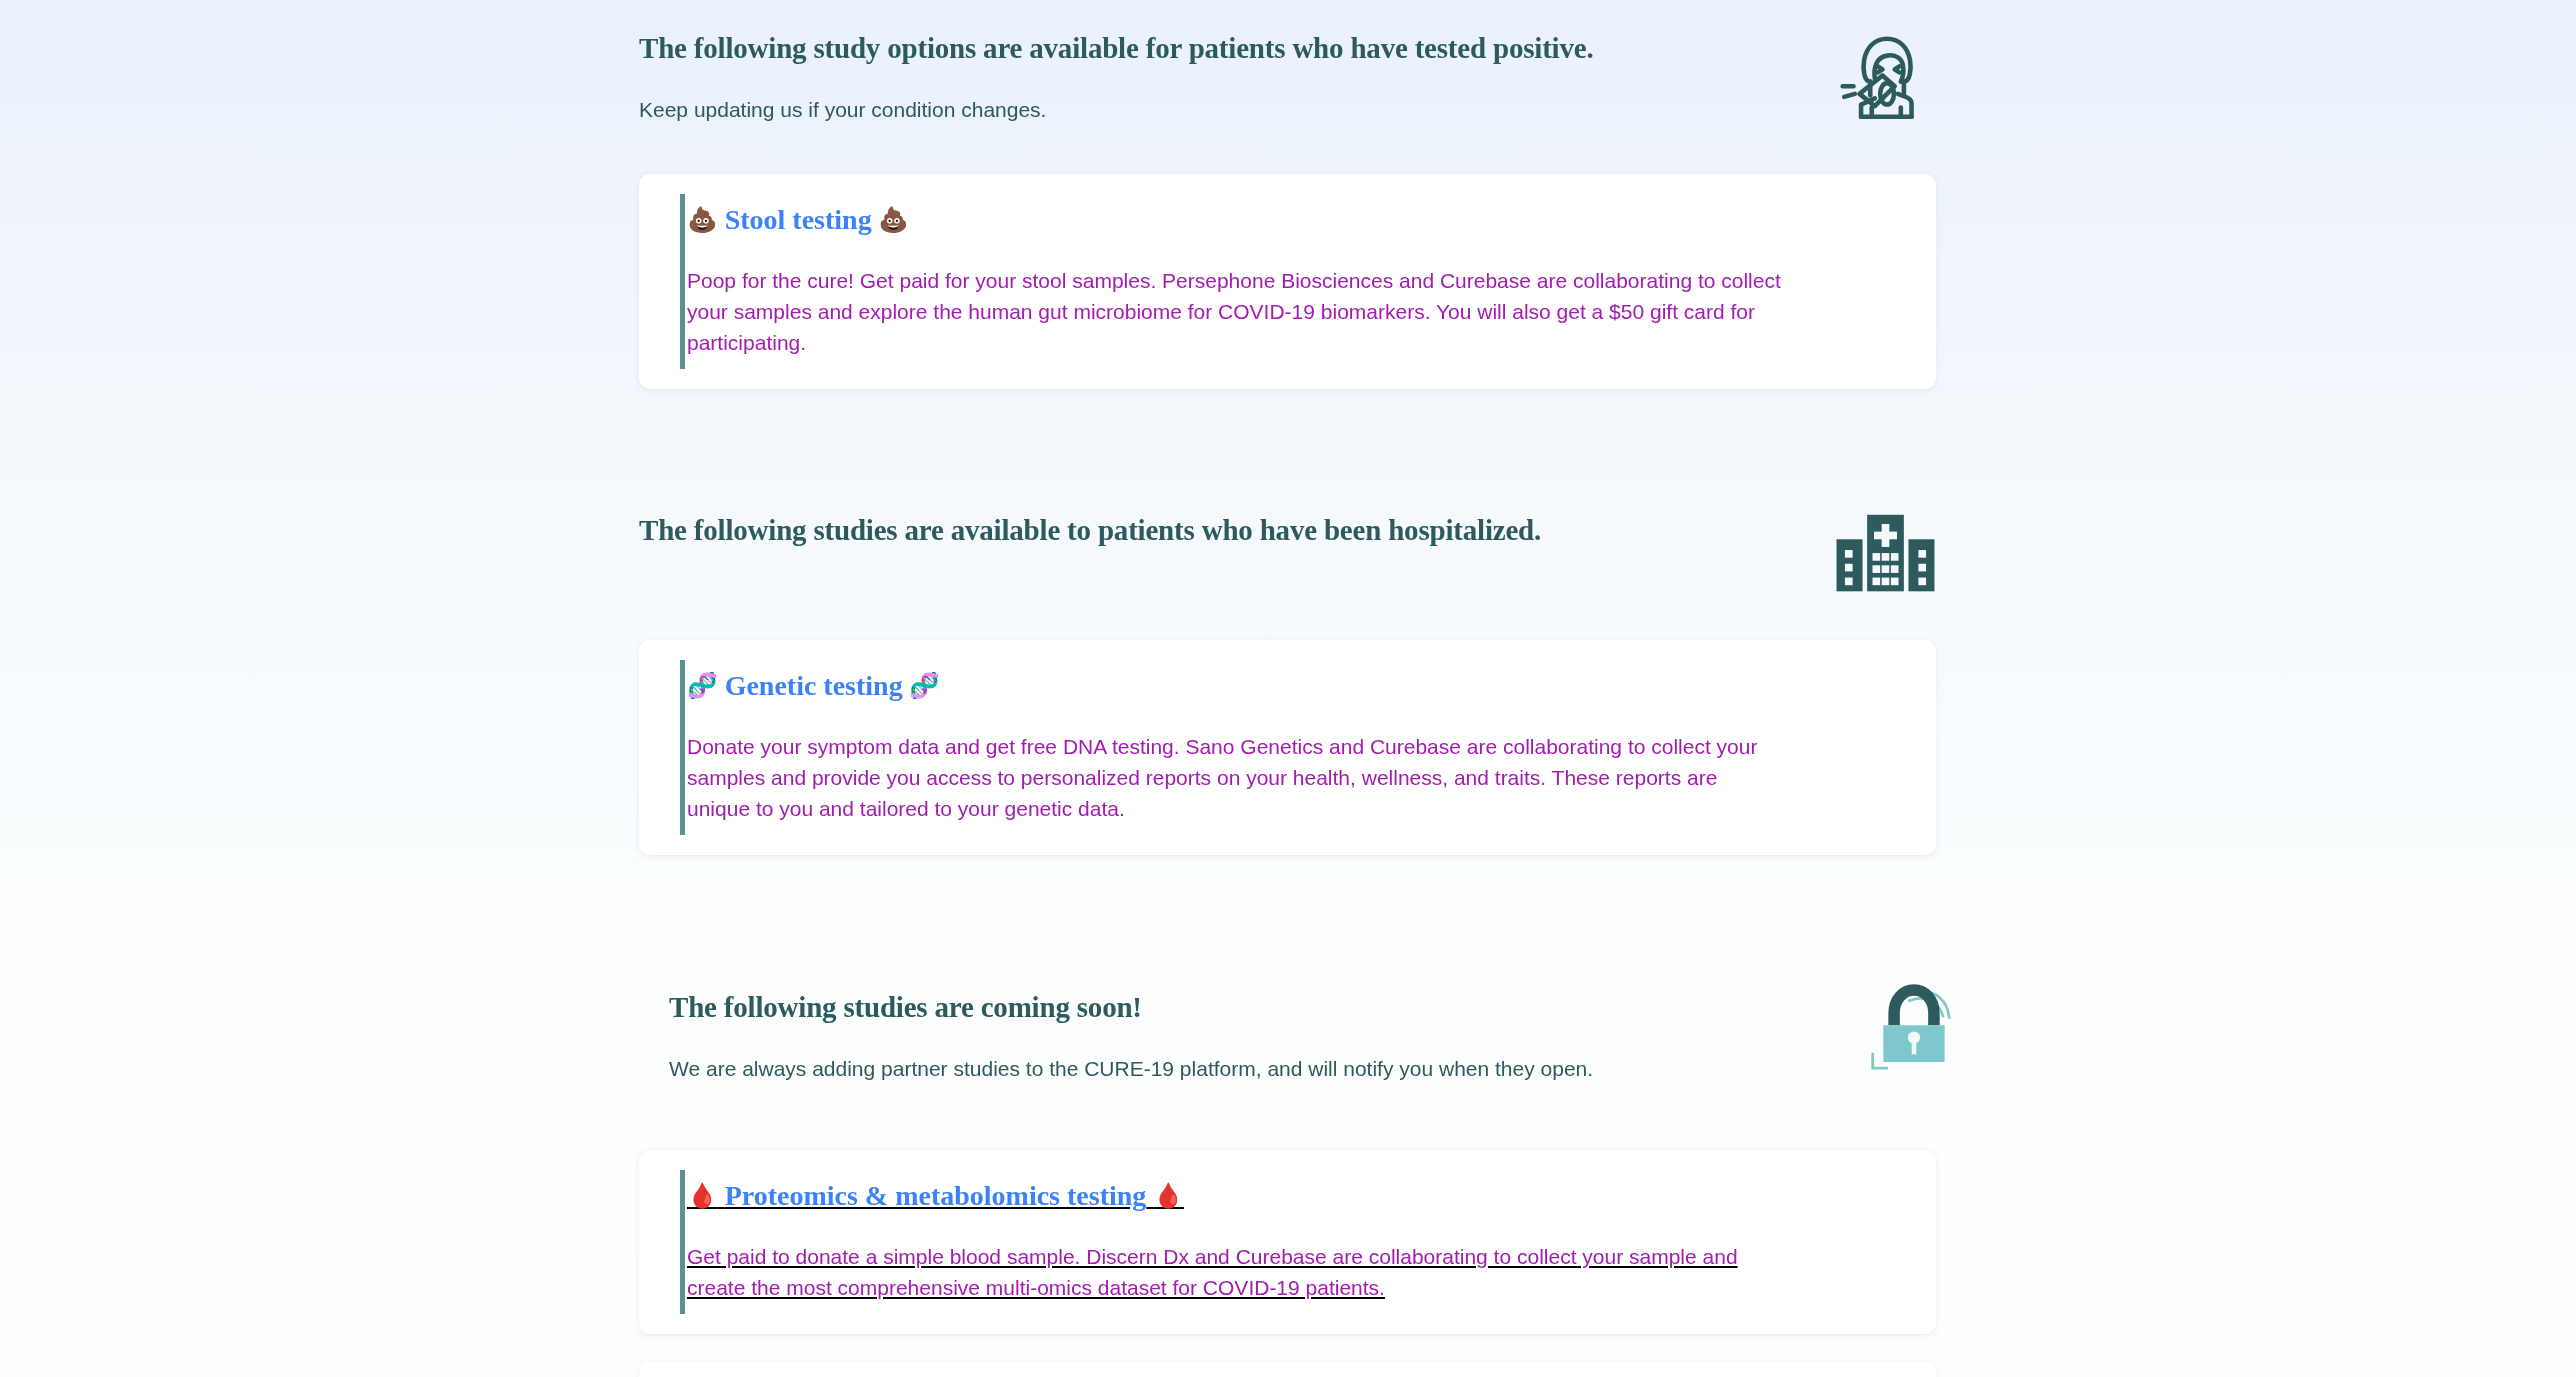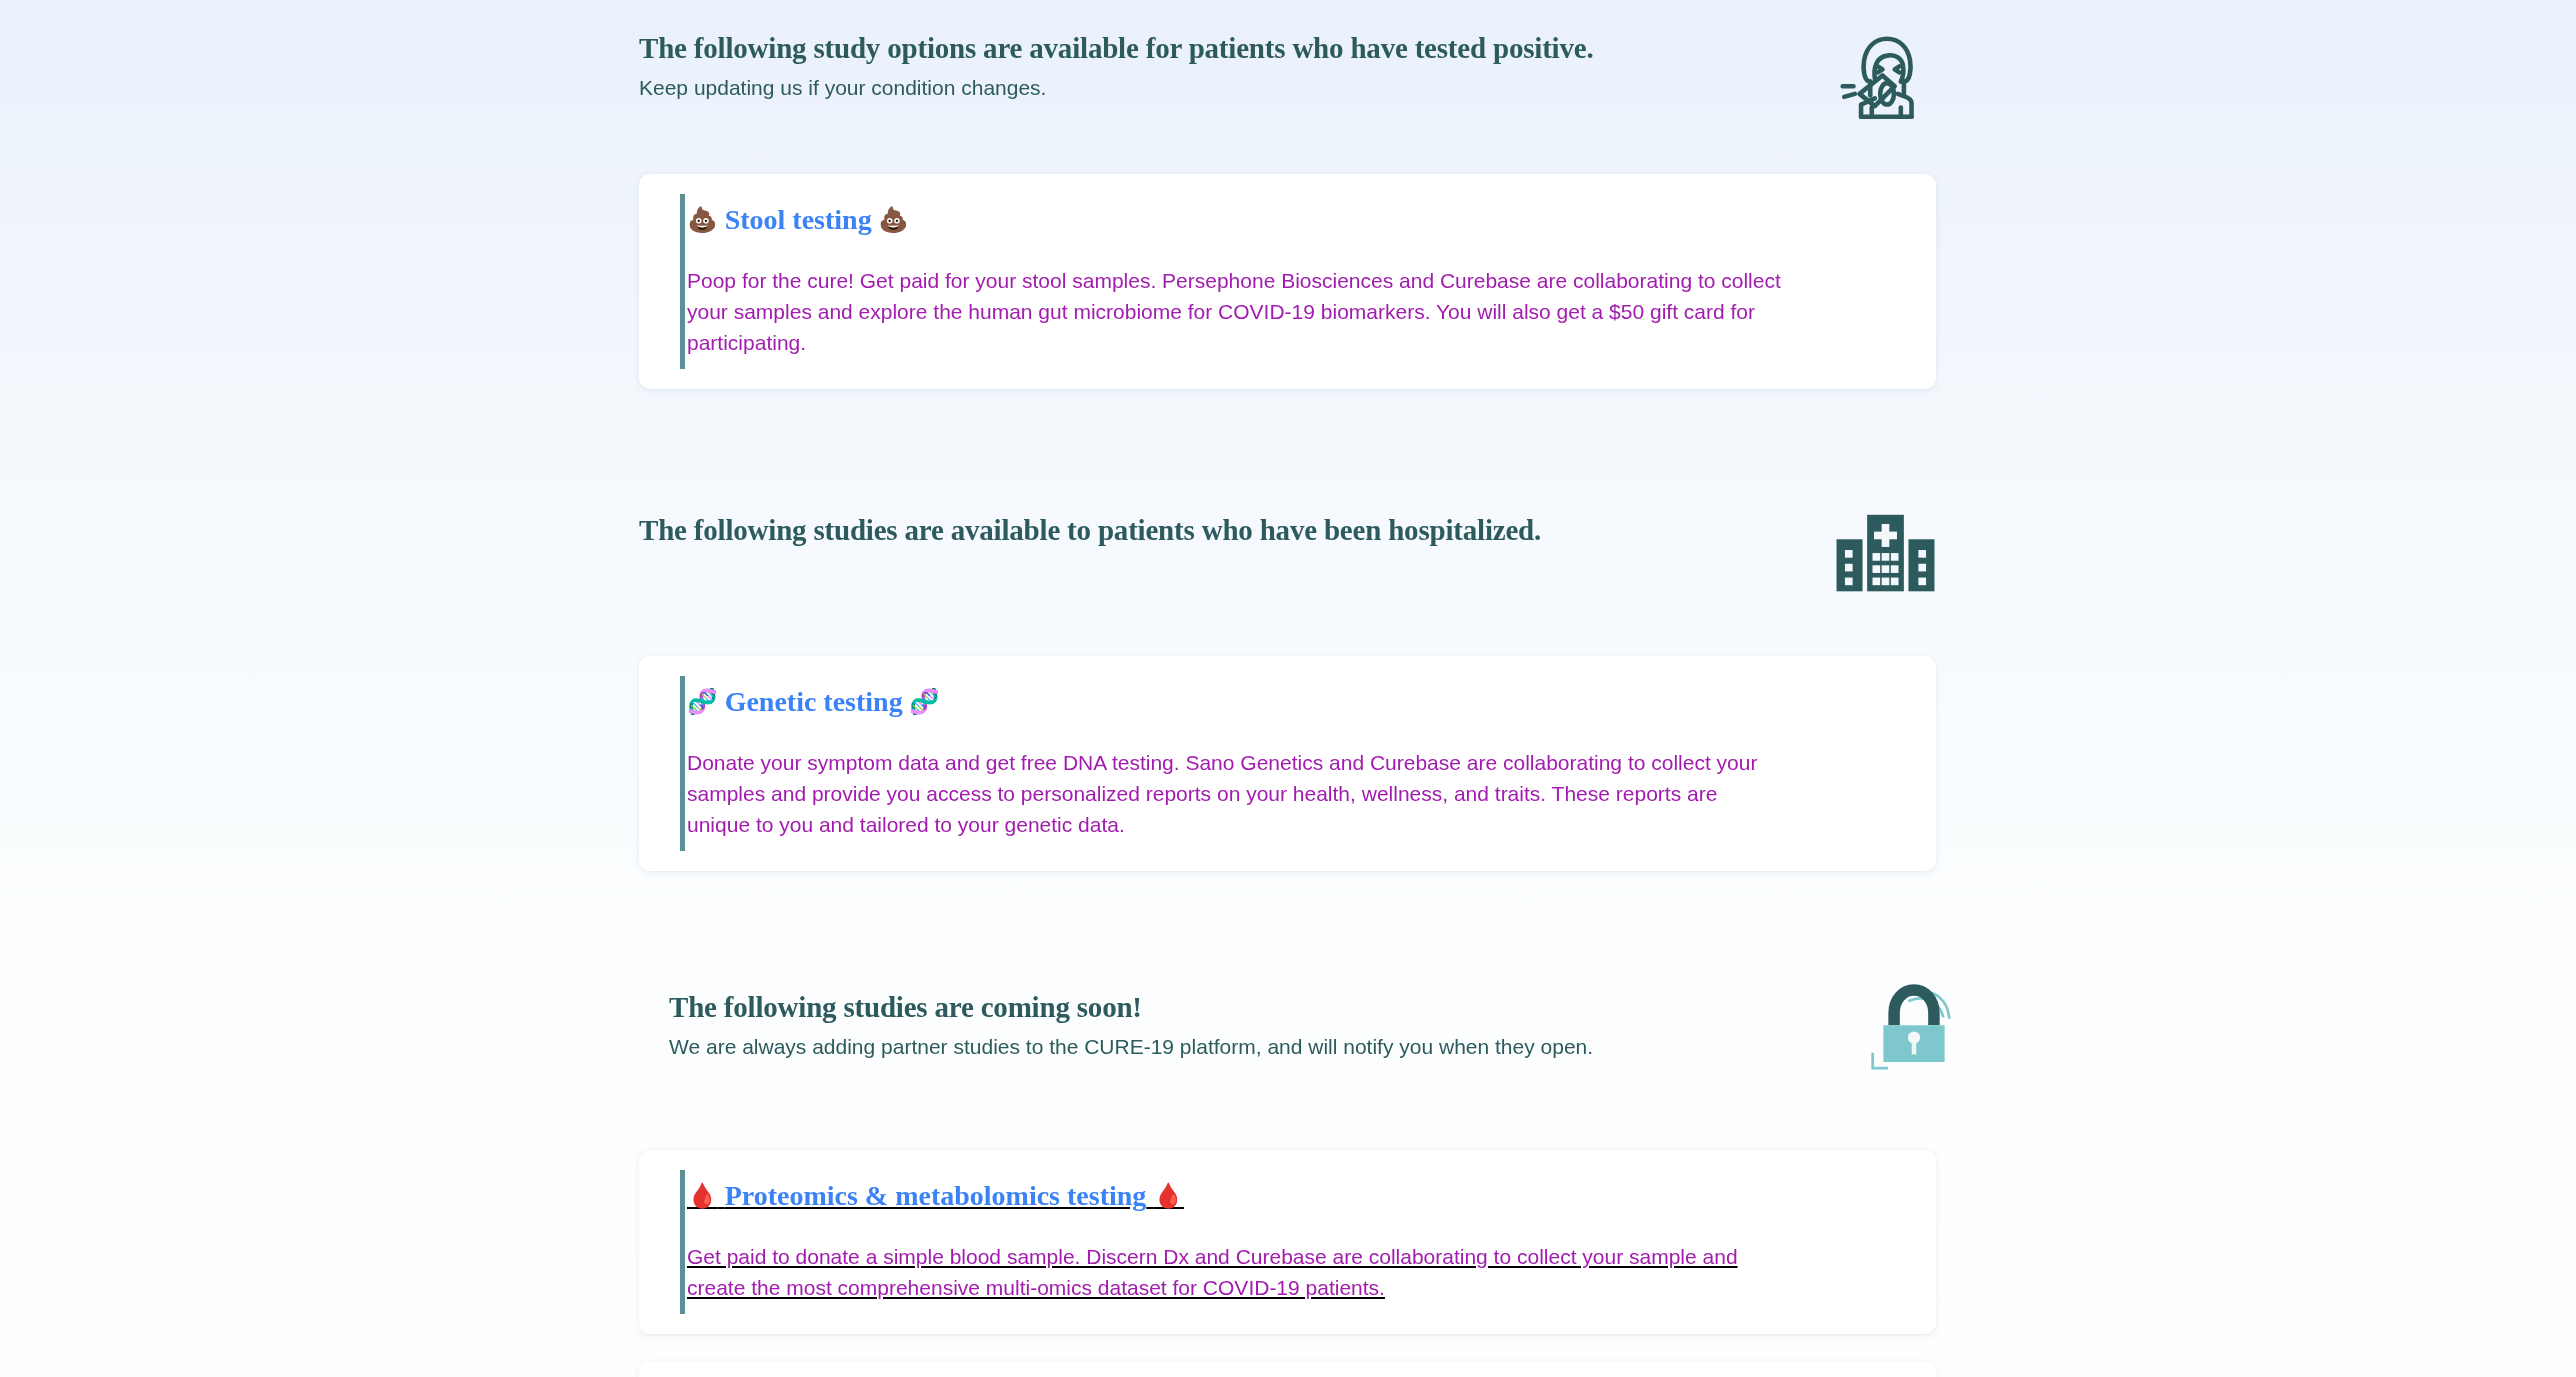--- a/index.html
+++ b/index.html
@@ -50,21 +50,21 @@
     color: #2d5b5d;
     letter-spacing: -0.2px;
     white-space: nowrap;
   }
 
   .section-sub {
     font-family: "Liberation Sans", sans-serif;
     font-size: 21px;
     line-height: 26px;
     color: #2d5b5d;
-    margin-top: 9px;
+    margin-top: 31px;
     white-space: nowrap;
   }
 
   
   .section-icon {
     position: absolute;
     right: 0;
     top: 0;
   }
 
@@ -247,21 +247,21 @@
             <rect x="13" y="92" width="10" height="10"></rect>
 
             <rect x="109" y="56" width="10" height="10"></rect>
             <rect x="109" y="74" width="10" height="10"></rect>
             <rect x="109" y="92" width="10" height="10"></rect>
           </g>
         </svg>
       </div>
     </div>
 
-    <div class="card" style="top:143px;">
+    <div class="card" style="top:127px;">
       <div class="card-inner">
         <div class="card-accent"></div>
         <div class="card-title">
           <span class="emoji">🧬</span>
           <span>Genetic testing</span>
           <span class="emoji">🧬</span>
         </div>
         <div class="card-body">Donate your symptom data and get free DNA testing. Sano Genetics and Curebase are collaborating to collect your samples and provide you access to personalized reports on your health, wellness, and traits. These reports are unique to you and tailored to your genetic data.</div>
       </div>
     </div>

